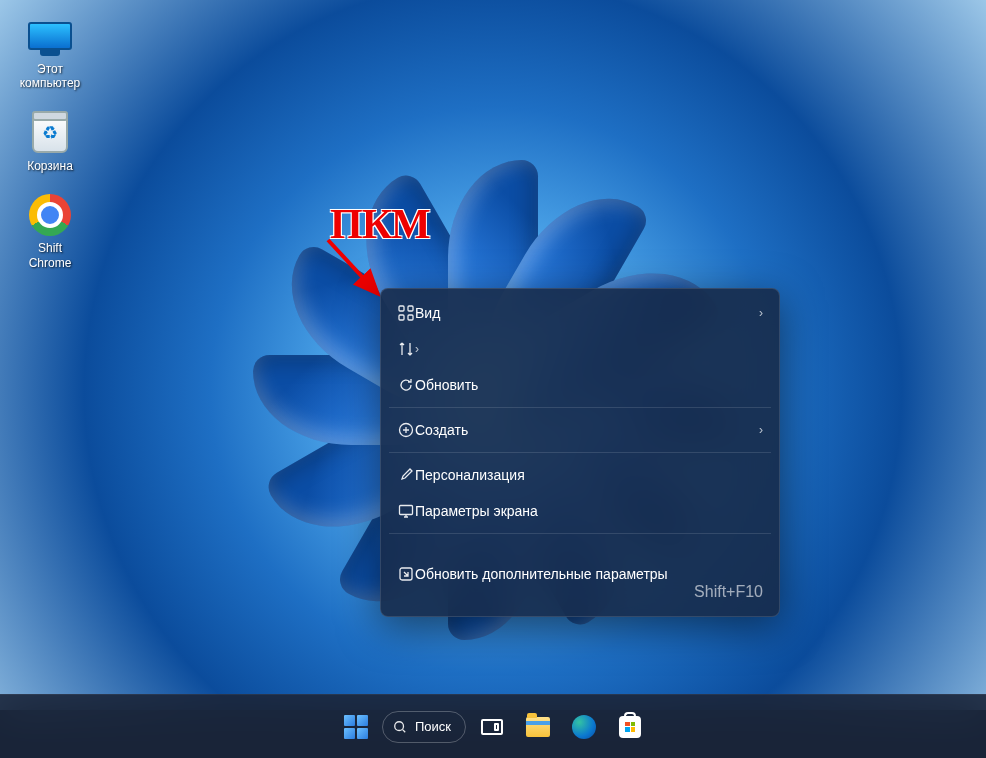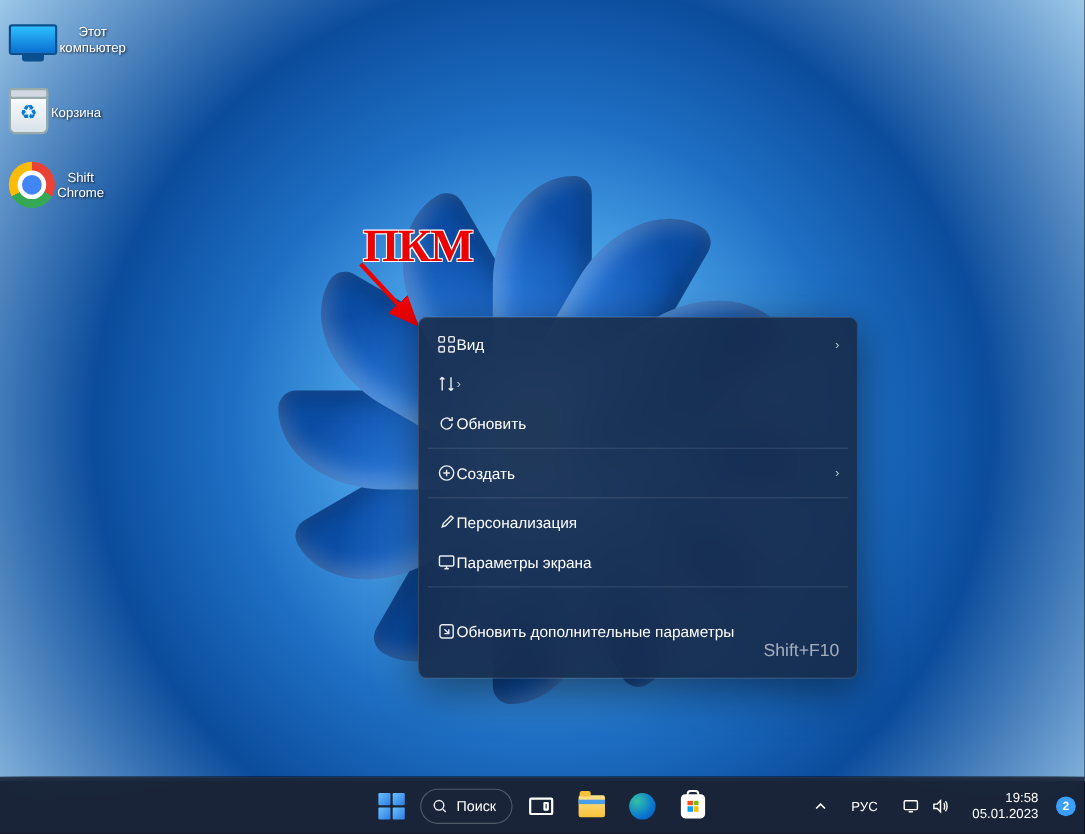--- a/index.html
+++ b/index.html
@@ -14,21 +14,21 @@
   transform: translate(-50%, -50%);
 }
 .petal {
   position: absolute; left: 50%; top: 50%; width: 240px; height: 90px;
   border-radius: 120px 120px 20px 20px / 90px 90px 20px 20px;
   background: linear-gradient(135deg, #6fc8ff 0%, #2b7de0 40%, #0b4da5 80%);
   transform-origin: 0 50%;
   box-shadow: inset 0 -10px 20px rgba(0,0,0,.2), inset 0 10px 20px rgba(255,255,255,.25);
 }
 .icons { position: absolute; top: 12px; left: 8px; display: flex; flex-direction: column; gap: 18px; }
-.dicon { width: 84px; display: flex; flex-direction: row; align-items: center; gap: 2px; cursor: pointer; }
+.dicon { width: 84px; display: flex; flex-direction: column; align-items: center; gap: 2px; cursor: pointer; }
 .dicon .glyph { width: 48px; height: 48px; display: flex; align-items: center; justify-content: center; }
 .dicon .lbl { color: #fff; font-size: 12px; text-align: center; text-shadow: 1px 1px 2px rgba(0,0,0,.8); line-height: 1.2; }
 
 .monitor { width: 44px; height: 28px; background: linear-gradient(#2cc0ff,#0a6fd0); border: 2px solid #0a5090; border-radius: 3px; position: relative; }
 .monitor::after { content:""; position:absolute; left:50%; bottom:-8px; transform:translateX(-50%); width:20px; height:6px; background:#0a5090; border-radius:0 0 3px 3px; }
 .bin { width: 36px; height: 40px; background: linear-gradient(#fff,#d8e2ea); border: 2px solid #9aa; border-radius: 4px 4px 6px 6px; position: relative; display:flex; align-items:center; justify-content:center;}
 .bin::before{content:"";position:absolute;top:-4px;left:-2px;right:-2px;height:6px;background:#cfd8e0;border:2px solid #9aa;border-radius:3px;}
 .recycle { color:#0a7bd0; font-size:18px; }
 .folder { width: 44px; height: 34px; background: linear-gradient(#ffe18a,#f7c23b); border-radius: 3px; position: relative; }
 .folder::before { content:""; position:absolute; top:-6px; left:2px; width:18px; height:8px; background:#f7c23b; border-radius:3px 3px 0 0; }
@@ -47,21 +47,21 @@
   padding: 6px; color: #fff; font-size: 14px;
 }
 .mitem { display:flex; align-items:center; padding: 9px 10px; border-radius:4px; cursor:pointer; }
 .mitem .mico { width:18px; height:18px; display:flex; align-items:center; justify-content:center; opacity:.9; }
 .mitem .mlbl { flex:1; }
 .mitem .chev { opacity:.7; font-size:12px; }
 .mitem .short { opacity:.6; font-size:16px;margin-top:36px; }
 .msep { height:1px; background: rgba(255,255,255,.12); margin: 4px 2px; }
 
 .taskbar {
-  position:absolute; left:0; bottom:0; width:986px; height:52px;
+  position:absolute; left:0; bottom:0; width:986px; height:64px;
   background: rgba(28,40,62,.9); backdrop-filter: blur(20px);
   border-top: 1px solid rgba(255,255,255,.06);
   display:flex; align-items:center; color:#fff;
 }
 .tb-center { position:absolute; left:50%; transform:translateX(-50%); display:flex; align-items:center; gap:6px; }
 .tb-btn { width:40px; height:40px; display:flex; align-items:center; justify-content:center; border-radius:4px; cursor:pointer; }
 .search { display:flex; align-items:center; gap:8px; height:32px; padding:0 14px 0 10px; border:1px solid rgba(255,255,255,.25); border-radius:16px; font-size:13px; cursor:pointer;}
 .search svg { opacity:.9; }
 .start { width:24px; height:24px; display:grid; grid-template-columns:1fr 1fr; grid-template-rows:1fr 1fr; gap:2px; }
 .start div { background: linear-gradient(135deg,#6cc0ff,#2b7de0); border-radius:1px; }
@@ -241,39 +241,13 @@
         <div class="store">
           <div class="sq">
             <div></div>
             <div></div>
             <div></div>
             <div></div>
           </div>
         </div>
       </div>
   </div>
-  <div class="tb-right">
-    <div class="grp">
-        <svg width="12" height="12" viewBox="0 0 12 12" fill="none" stroke="#fff" stroke-width="1.5">
-          <path d="M2 8l4-4 4 4"></path>
-        </svg>
-      </div>
-    <div class="grp">
-        <span>РУС</span>
-      </div>
-    <div class="grp">
-      <svg width="16" height="16" viewBox="0 0 16 16" fill="none" stroke="#fff" stroke-width="1.3">
-          <rect x="2" y="3" width="12" height="8" rx="1"></rect>
-          <path d="M6 13h4"></path>
-        </svg>
-      <svg width="16" height="16" viewBox="0 0 16 16" fill="none" stroke="#fff" stroke-width="1.3">
-          <path d="M3 6v4h3l3 3V3L6 6H3zM12 5c1 1 1 5 0 6M13.5 3.5c2 2 2 7 0 9"></path>
-        </svg>
-    </div>
-    <div class="grp clock">
-      <div>
-        <div>19:58</div>
-        <div>05.01.2023</div>
-      </div>
-    </div>
-    <div class="badge">2</div>
-  </div>
 </div>
 
 </body></html>

